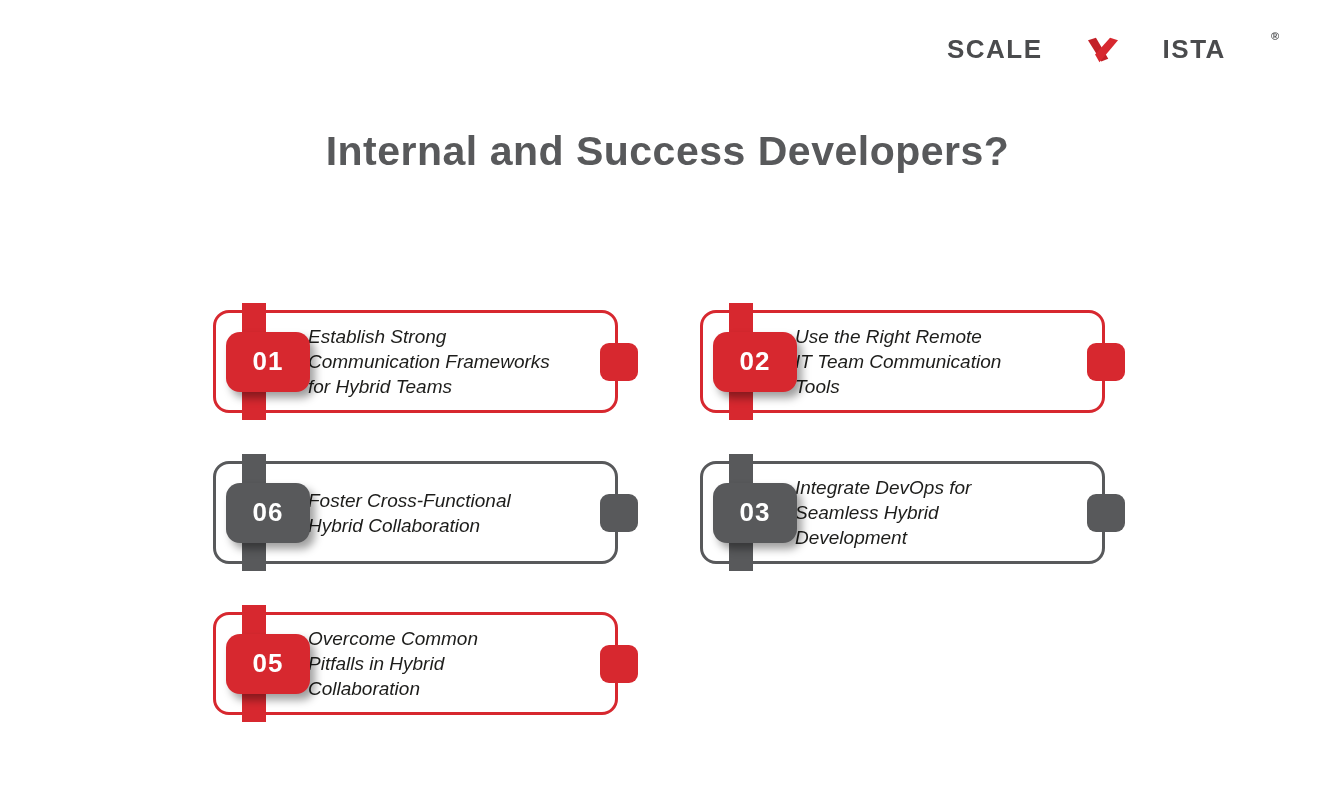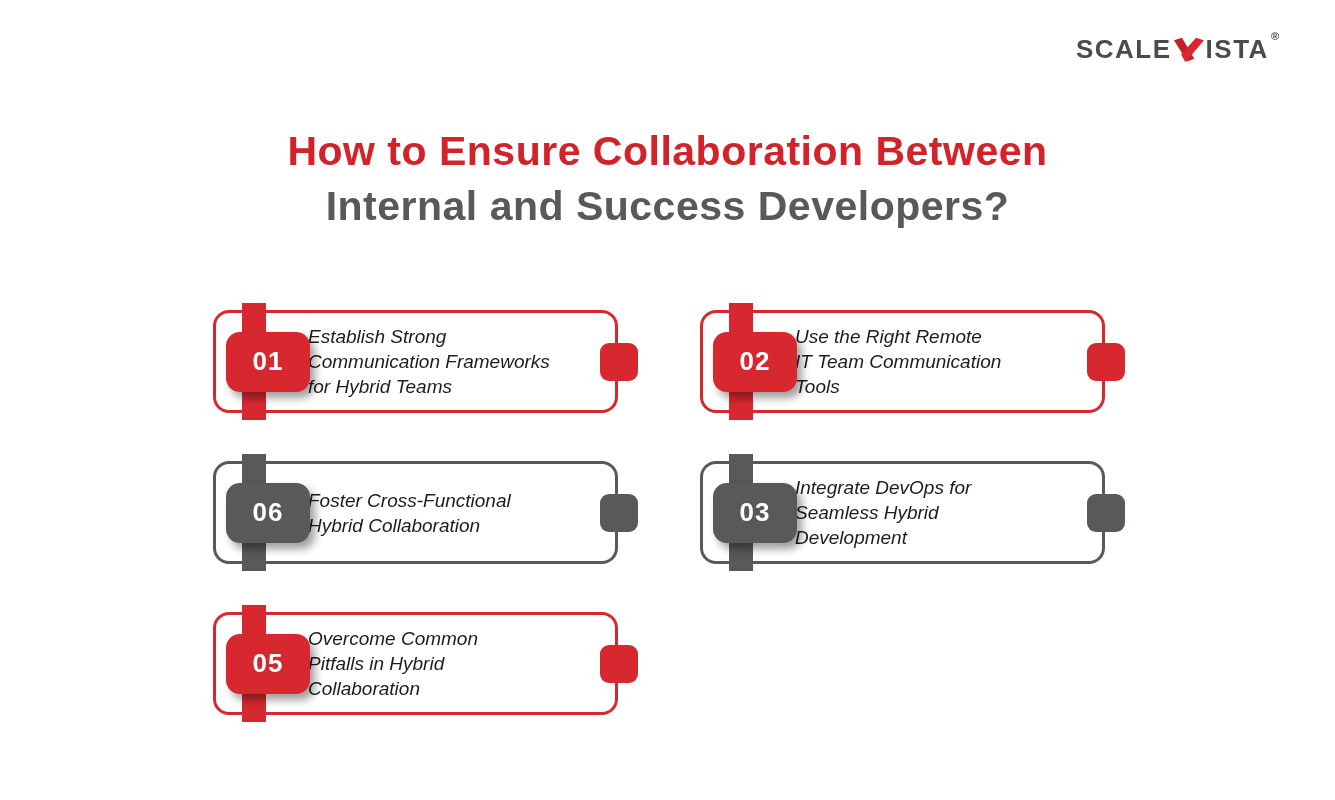--- a/index.html
+++ b/index.html
@@ -11,20 +11,21 @@
     overflow:hidden;
     font-family:"Liberation Sans", "DejaVu Sans", sans-serif;
   }
 
   
   .logo {
     position:absolute; top:34px; right:56px;
     display:flex; align-items:center;
     font-weight:bold; font-size:26px; letter-spacing:1.5px;
     color:var(--logo-text,#4a4b4d);
+    gap:43px;
   }
   .logo .v-icon { margin:0 2px; display:block; }
   .logo .reg { font-size:11px; align-self:flex-start; margin-top:-4px; margin-left:2px; letter-spacing:0; }
 
   
   .title {
     position:absolute; top:124px; left:0; width:100%;
     text-align:center; font-weight:bold;
     font-size:41px; line-height:55px; letter-spacing:0.5px;
   }
@@ -83,21 +84,20 @@
     <span>SCALE</span>
     <svg class="v-icon" width="30" height="26" viewBox="0 0 34 28" aria-hidden="true">
       <polygon points="0,3 9,0 23,24 15,27" fill="#c32128"></polygon>
       <polygon points="25,0 34,3 13,28 8,19" fill="#d7282f"></polygon>
     </svg>
     <span>ISTA</span>
     <span class="reg">®</span>
   </div>
 
   <h1 class="title" style="margin:0; font-weight:bold;">
-    <span class="t1">How to Ensure Collaboration Between</span>
     <span class="t2">Internal and Success Developers?</span>
   </h1>
 
   <div class="cards">
 
     <div class="card red">
       <div class="bar"></div>
       <div class="badge">
         <span>01</span>
       </div>

